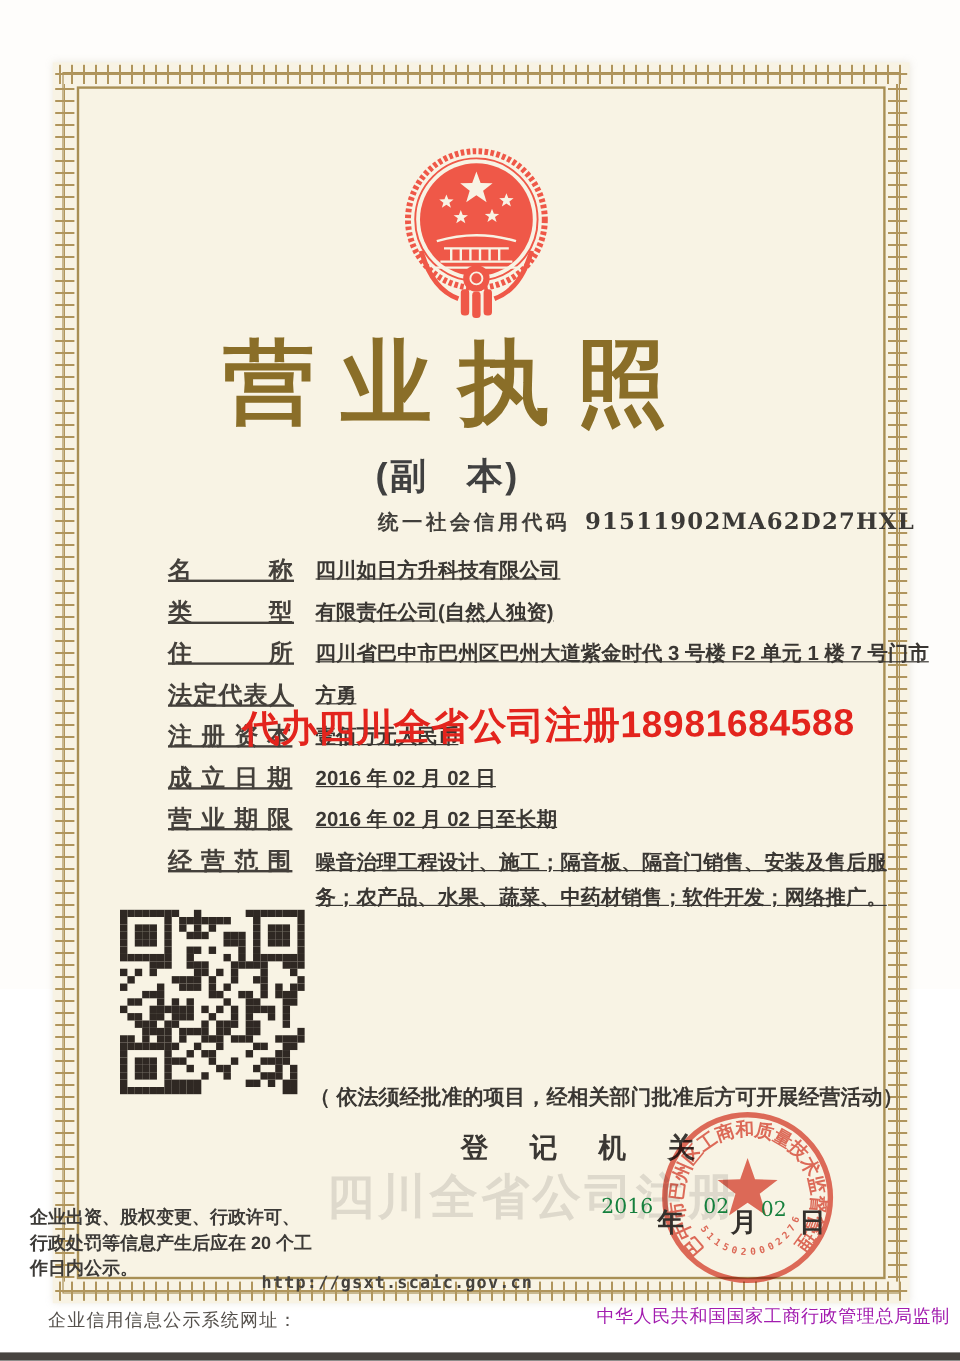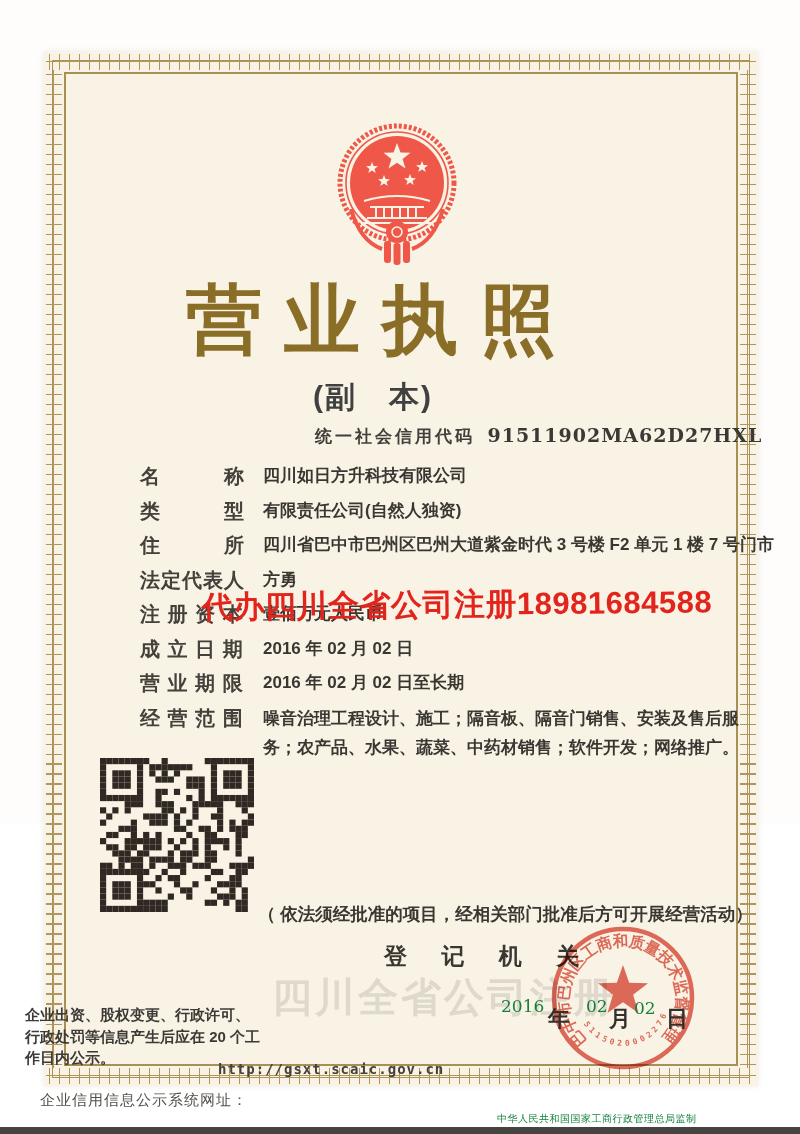--- a/index.html
+++ b/index.html
@@ -34,23 +34,23 @@
          color:#404040;letter-spacing:2px;white-space:nowrap;}
   .code-line{position:absolute;left:315px;top:424px;white-space:nowrap;color:#413f3b;}
   .code-label{font-size:17px;font-weight:700;letter-spacing:3px;}
   .code-value{font-family:"DejaVu Serif","Liberation Serif",serif;font-size:19px;
          font-weight:700;letter-spacing:1px;margin-left:8px;color:#3b3936;}
 
   
   .fields{position:absolute;left:140px;top:464px;width:620px;}
   .frow{display:flex;align-items:flex-start;margin-bottom:10.5px;}
   .flabel{flex:0 0 112px;font-size:20px;font-weight:600;color:#44403b;
-          letter-spacing:1px;line-height:24px;white-space:pre;}
+          letter-spacing:1px;line-height:24px;white-space:pre;text-decoration:underline;}
   .fvalue{margin-left:11px;font-size:17px;font-weight:600;color:#3a3733;
-          line-height:24px;white-space:nowrap;}
+          line-height:24px;white-space:nowrap;text-decoration:underline;}
   .fvalue.wrap{white-space:normal;width:492px;line-height:29px;margin-top:-2px;}
 
   
   .watermark{position:absolute;left:202px;top:584px;font-size:31px;font-weight:700;
          letter-spacing:.5px;white-space:nowrap;transform:rotate(-.6deg);}
   .ghost{position:absolute;left:272px;top:970px;font-size:40px;font-weight:700;
          letter-spacing:3px;color:#a9a49a;opacity:.32;white-space:nowrap;}
 
   
   .qr{position:absolute;left:100px;top:758px;width:154px;height:154px;}
@@ -67,21 +67,21 @@
   .d-unit{position:absolute;font-size:22px;font-weight:700;color:#33302c;}
 
   
   .annual{position:absolute;left:25px;top:1004px;width:250px;font-size:15px;
          font-weight:600;color:#3c3a37;line-height:21.5px;}
   .gsxt-url{position:absolute;left:218px;top:1061px;
          font-family:"DejaVu Sans Mono","Liberation Mono",monospace;
          font-size:14px;font-weight:700;letter-spacing:1px;color:#45423e;text-align:center;}
   .credit-site{position:absolute;left:40px;top:1091px;font-size:15px;color:#55514c;
          letter-spacing:1px;font-family:Liberation Serif, serif;}
-  .supervised{position:absolute;left:497px;top:1112px;font-size:10px;color:#15803d;
+  .supervised{position:absolute;left:497px;top:1088px;font-size:15px;color:#a21caf;
          letter-spacing:.5px;}
   .bottom-strip{position:absolute;left:0;top:1127px;width:800px;height:7px;background:#474340;}
 </style>
 </head>
 <body>
 
 <div class="page">
 
   <div class="paper">
     <div class="frame-outer"></div>

